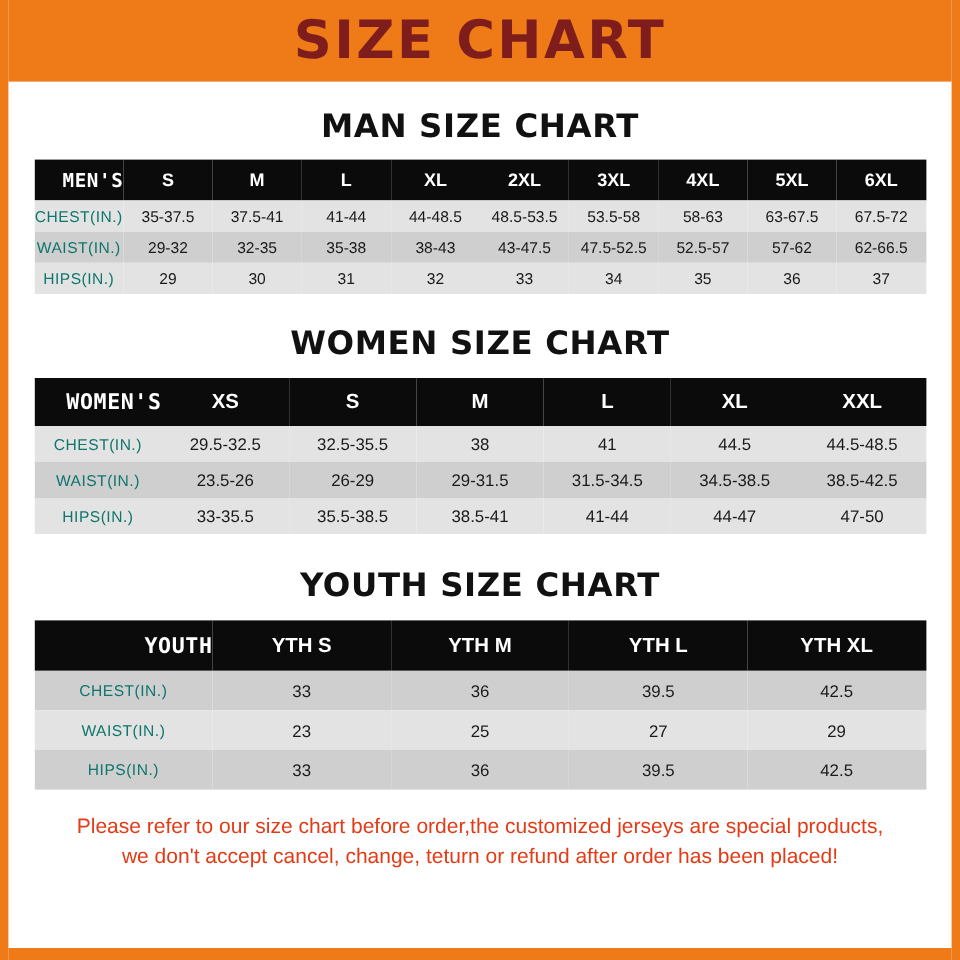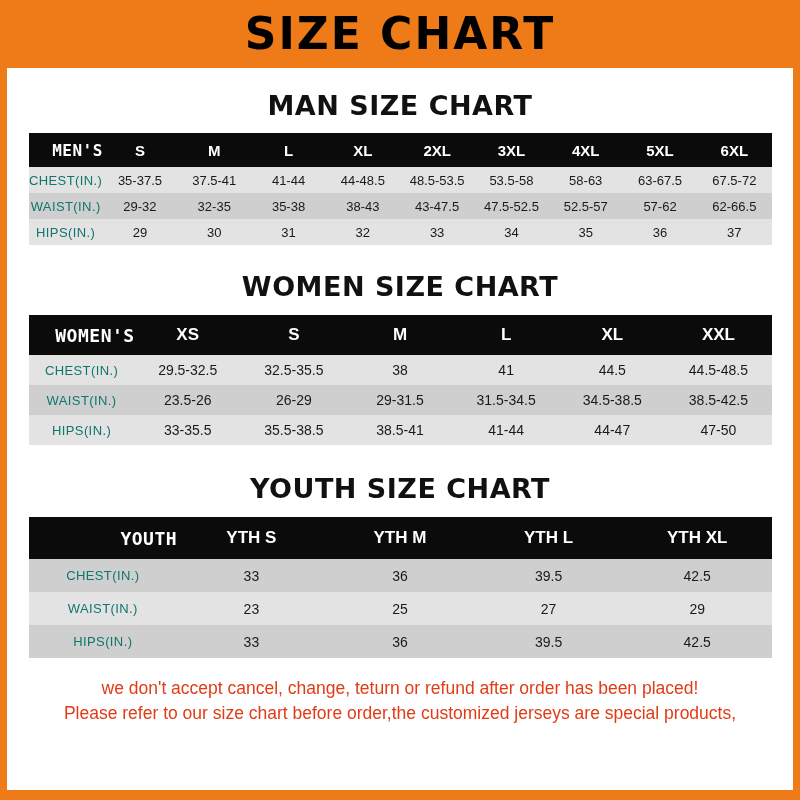--- a/index.html
+++ b/index.html
@@ -24,21 +24,21 @@
     display: flex;
     align-items: center;
     justify-content: center;
     margin: 0 -7px;
   }
   .banner-title {
     font-family: "DejaVu Sans", sans-serif;
     font-weight: bold;
     font-size: 44px;
     letter-spacing: 2px;
-    color: #000000;
+    color: #7f1d1d;
     line-height: 1;
   }
   
   .section-title {
     text-align: center;
     font-family: "DejaVu Sans", sans-serif;
     font-weight: bold;
     font-size: 27px;
     color: #111;
     letter-spacing: 0.5px;
@@ -251,18 +251,18 @@
         <td class="rowlabel">HIPS(IN.)</td>
         <td>33</td>
         <td>36</td>
         <td>39.5</td>
         <td>42.5</td>
       </tr>
     </tbody>
   </table>
 
   <div class="note">
+    <div>Please refer to our size chart before order,the customized jerseys are special products,</div>
     <div>we don't accept cancel, change, teturn or refund after order has been placed!</div>
-    <div>Please refer to our size chart before order,the customized jerseys are special products,</div>
   </div>
 
   <div class="bottom-bar"></div>
 </div>
 
 </body></html>

